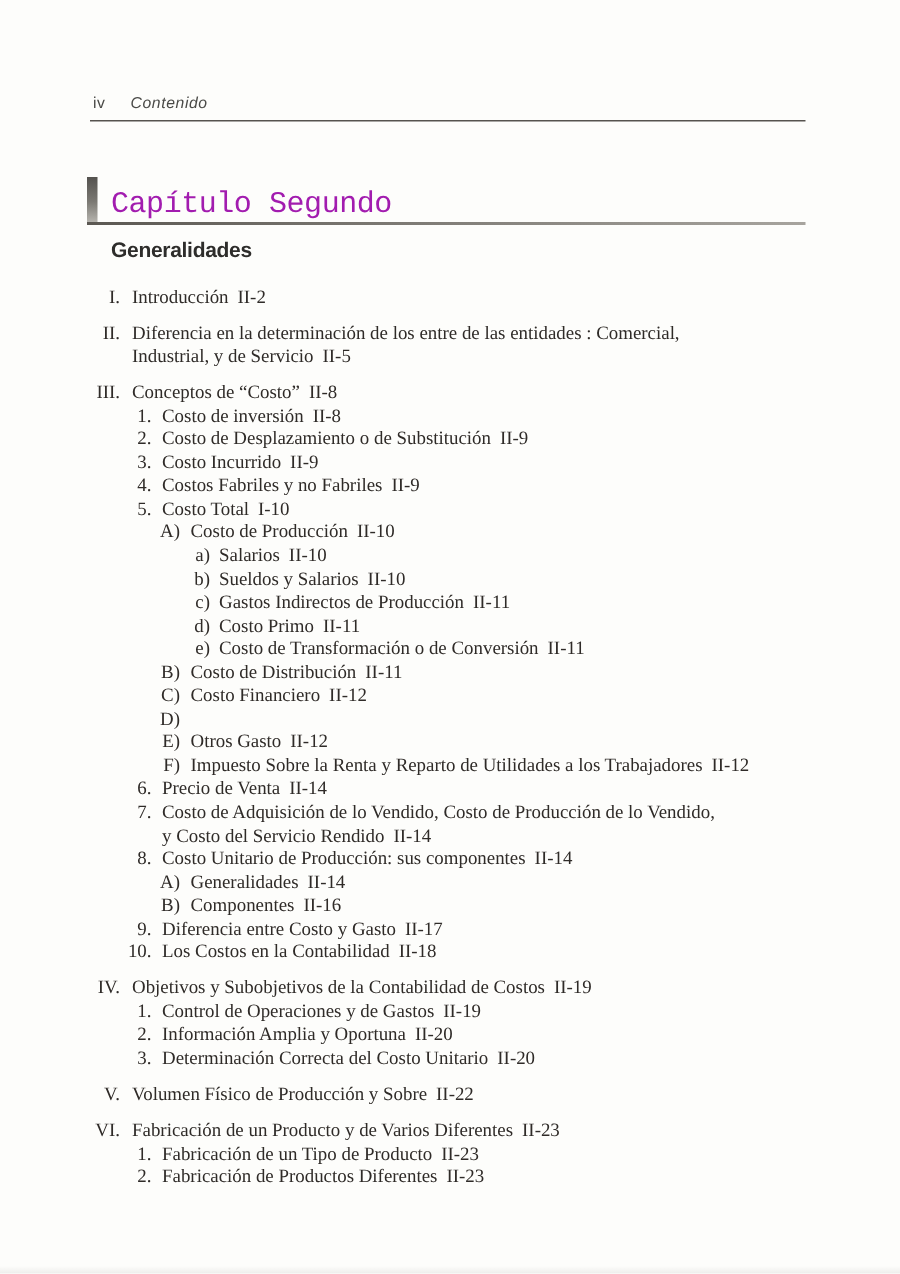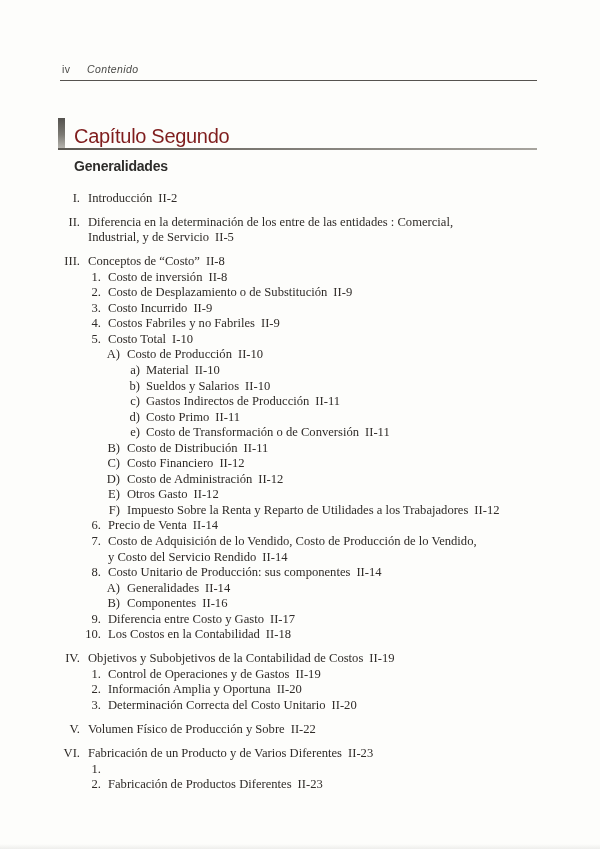--- a/index.html
+++ b/index.html
@@ -25,22 +25,22 @@
     position:absolute;left:60px;top:80px;width:477px;height:1px;
     background:#56534f;
   }
   
   .accent-bar{
     position:absolute;left:58px;top:118px;width:7px;height:30px;
     background:linear-gradient(180deg,#54524e 0%,#7b7973 55%,#b5b3ad 100%);
   }
   .chapter-title{
     position:absolute;left:74px;top:125px;
-    font-size:20px;letter-spacing:-.3px;color:#7f1d1d;
-    font-family:Liberation Sans, sans-serif;
+    font-size:20px;letter-spacing:-.3px;color:#a21caf;
+    font-family:Liberation Mono, monospace;
   }
   .chapter-rule{
     position:absolute;left:58px;top:148px;width:479px;height:2px;
     background:linear-gradient(to right,#5b5852 0%,#8d8a84 65%,#a7a49e 100%);
   }
   .section-title{
     position:absolute;left:74px;top:158px;
     font-size:14px;font-weight:700;letter-spacing:-.2px;color:#2e2d2b;
   }
   
@@ -112,21 +112,21 @@
       <div class="row l2">
         <span class="mk">5.</span>
         <span class="tx"><span>Costo Total</span><span class="pg">I-10</span></span>
       </div>
       <div class="row l3">
         <span class="mk">A)</span>
         <span class="tx"><span>Costo de Producción</span><span class="pg">II-10</span></span>
       </div>
       <div class="row l4">
         <span class="mk">a)</span>
-        <span class="tx"><span>Material</span><span class="pg">II-10</span></span>
+        <span class="tx"><span>Salarios</span><span class="pg">II-10</span></span>
       </div>
       <div class="row l4">
         <span class="mk">b)</span>
         <span class="tx"><span>Sueldos y Salarios</span><span class="pg">II-10</span></span>
       </div>
       <div class="row l4">
         <span class="mk">c)</span>
         <span class="tx"><span>Gastos Indirectos de Producción</span><span class="pg">II-11</span></span>
       </div>
       <div class="row l4">
@@ -140,21 +140,20 @@
       <div class="row l3">
         <span class="mk">B)</span>
         <span class="tx"><span>Costo de Distribución</span><span class="pg">II-11</span></span>
       </div>
       <div class="row l3">
         <span class="mk">C)</span>
         <span class="tx"><span>Costo Financiero</span><span class="pg">II-12</span></span>
       </div>
       <div class="row l3">
         <span class="mk">D)</span>
-        <span class="tx"><span>Costo de Administración</span><span class="pg">II-12</span></span>
       </div>
       <div class="row l3">
         <span class="mk">E)</span>
         <span class="tx"><span>Otros Gasto</span><span class="pg">II-12</span></span>
       </div>
       <div class="row l3">
         <span class="mk">F)</span>
         <span class="tx"><span>Impuesto Sobre la Renta y Reparto de Utilidades a los Trabajadores</span><span class="pg">II-12</span></span>
       </div>
       <div class="row l2">
@@ -208,20 +207,21 @@
       <div class="row l1 sec">
         <span class="mk">V.</span>
         <span class="tx"><span>Volumen Físico de Producción y Sobre</span><span class="pg">II-22</span></span>
       </div>
       <div class="row l1 sec">
         <span class="mk">VI.</span>
         <span class="tx"><span>Fabricación de un Producto y de Varios Diferentes</span><span class="pg">II-23</span></span>
       </div>
       <div class="row l2">
         <span class="mk">1.</span>
+        <span class="tx"><span>Fabricación de un Tipo de Producto</span><span class="pg">II-23</span></span>
       </div>
       <div class="row l2">
         <span class="mk">2.</span>
         <span class="tx"><span>Fabricación de Productos Diferentes</span><span class="pg">II-23</span></span>
       </div>
     </div>
 
   <div class="bottom-shade"></div>
 </div>
 

